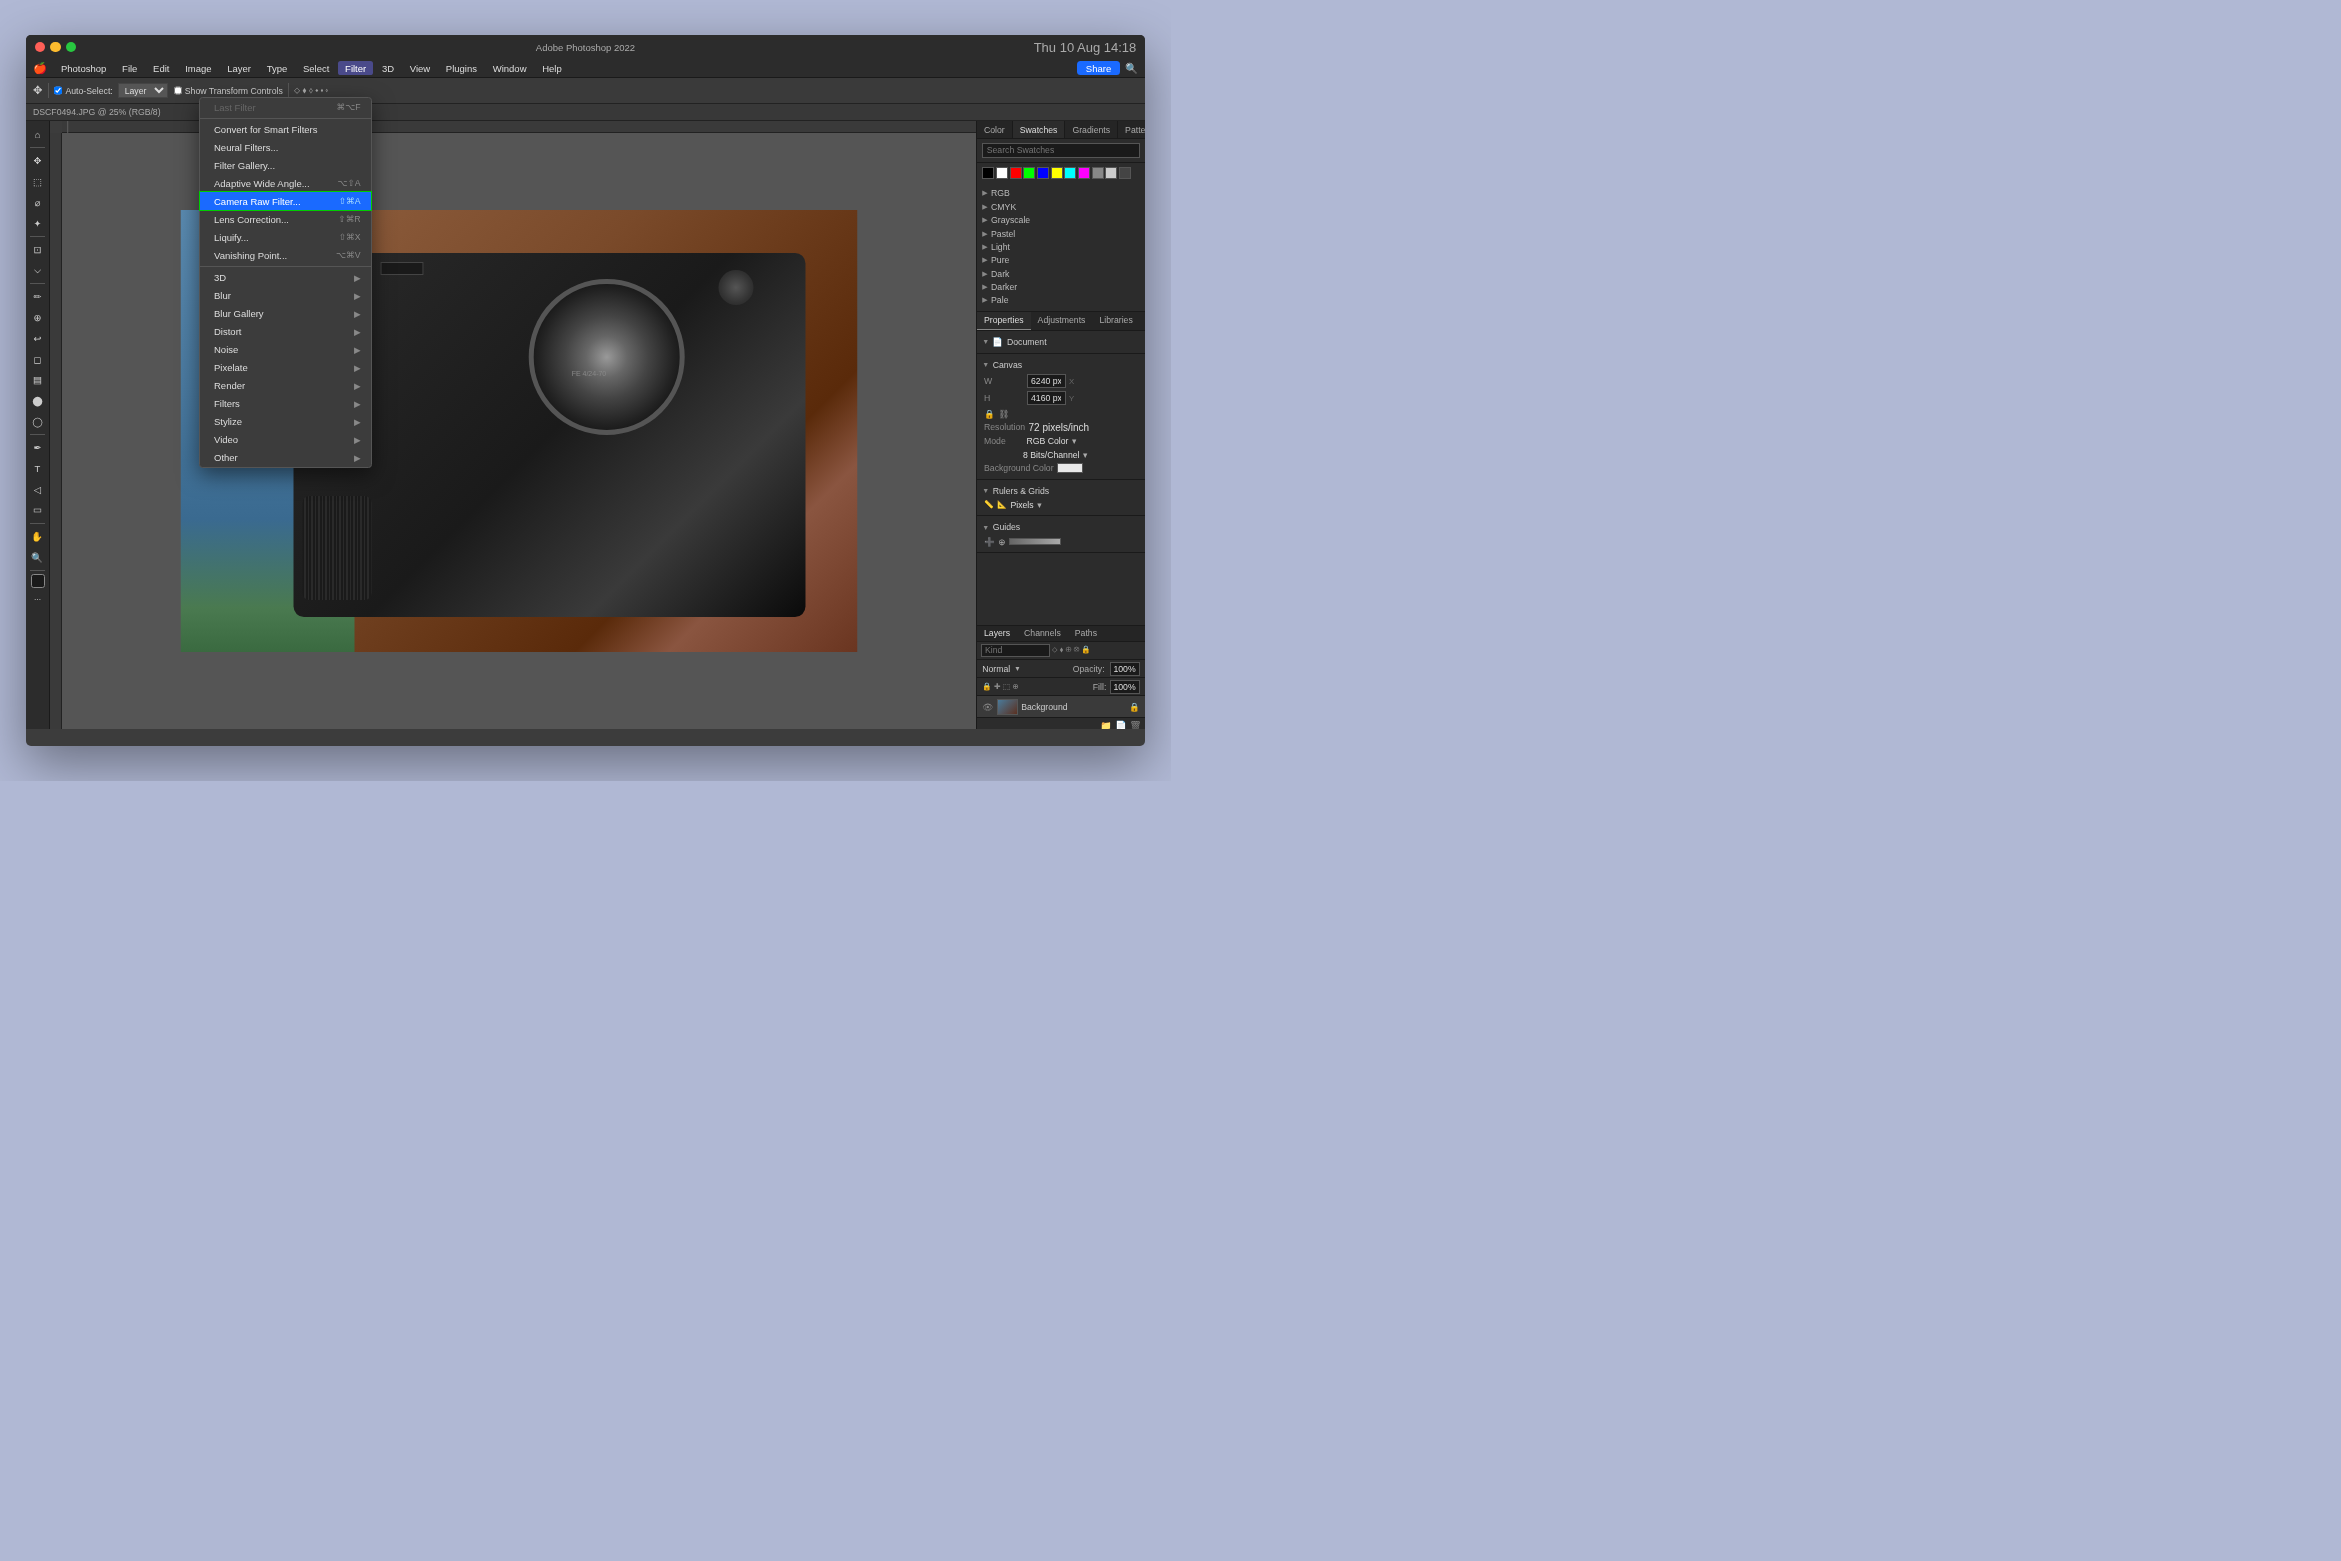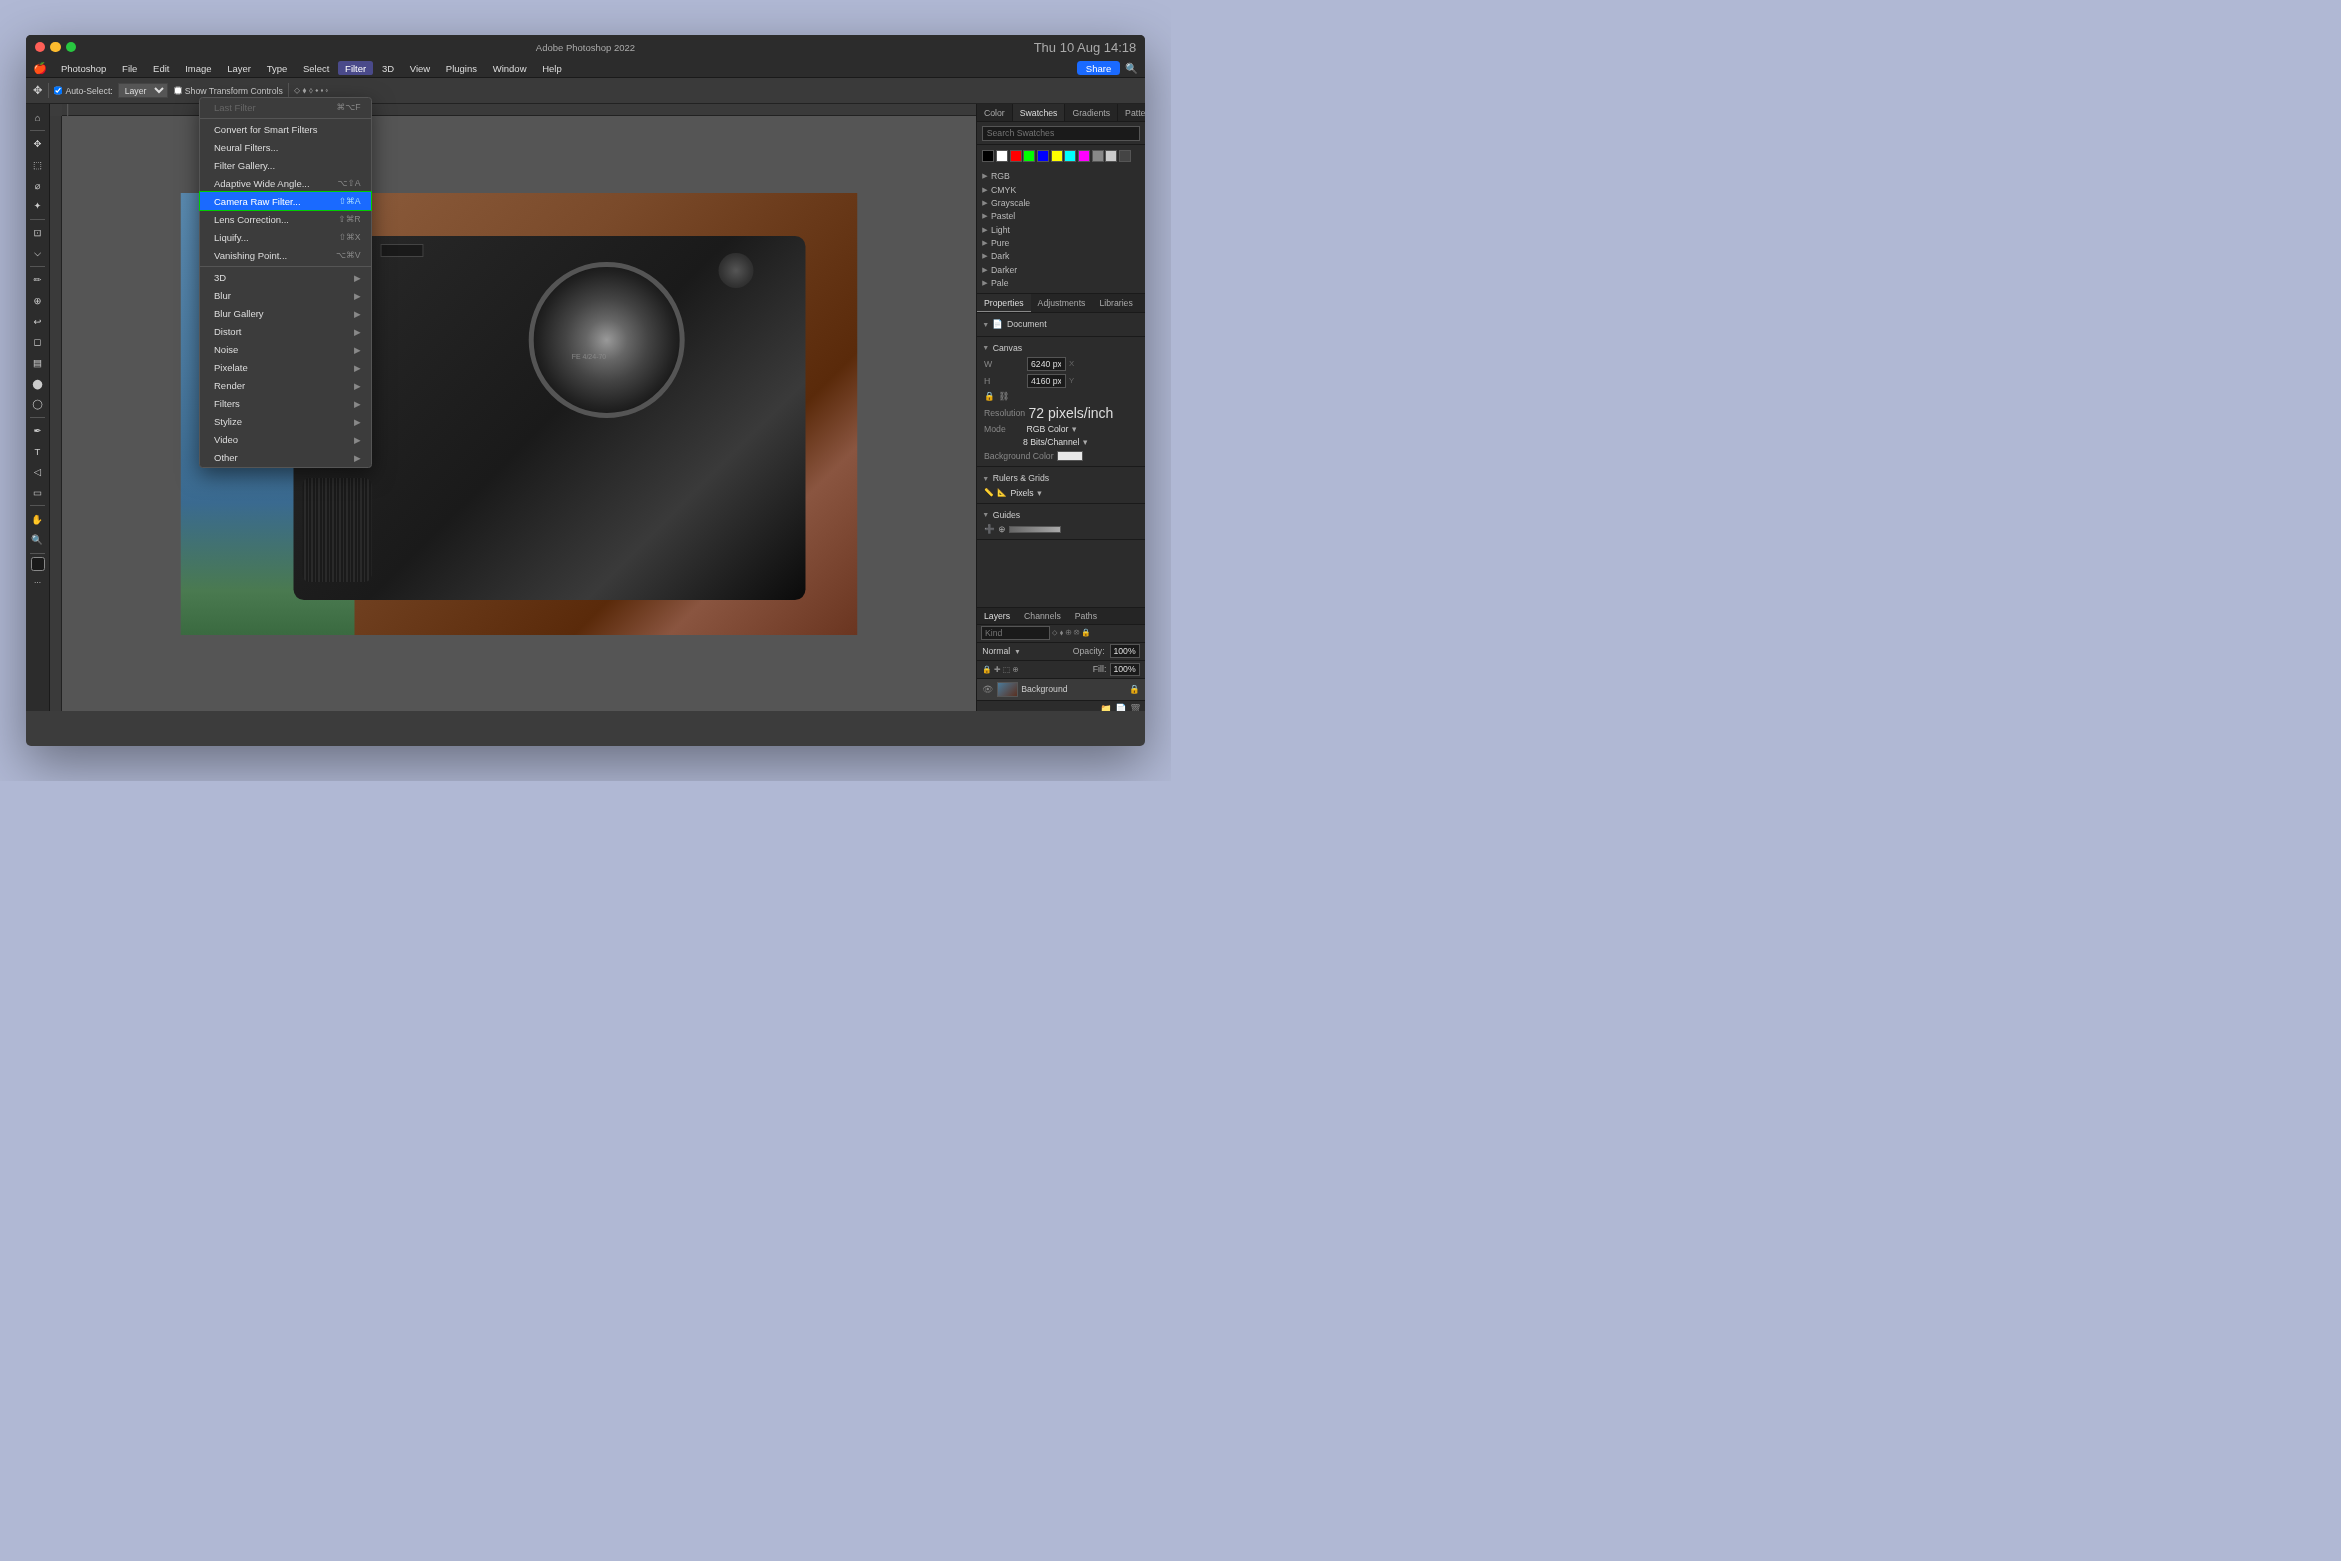--- a/index.html
+++ b/index.html
@@ -470,20 +470,23 @@
       <option>Group</option>
     </select>
     <label style="display:flex;align-items:center;gap:2.6px;">
       <input type="checkbox" style="width: 8.7px; height: 8.7px;">
       <span>Show Transform Controls</span>
     </label>
     <div class="toolbar-separator"></div>
     <span style="color:#aaa;">⬦ ⬧ ⬨ ⬩ ⬪ ⬫</span>
   </div>
 
+  <div class="file-info-bar">
+    <span>DSCF0494.JPG @ 25% (RGB/8)</span>
+  </div>
 
   <div class="main-area">
 
     <div class="left-panel">
       <div class="tool-btn">⌂</div>
       <div class="tool-separator"></div>
       <div class="tool-btn">✥</div>
       <div class="tool-btn">⬚</div>
       <div class="tool-btn">⌀</div>
       <div class="tool-btn">✦</div>
@@ -641,21 +644,21 @@
             <span class="props-label">H</span>
             <input type="text" class="props-input-sm" value="4160 px" style="">
             <span style="font-size:7.8px;color:#666;">Y</span>
           </div>
           <div class="props-row">
             <span style="font-size:8.7px;">🔒</span>
             <span style="font-size:8.7px;">⛓</span>
           </div>
           <div class="props-row">
             <span class="props-label">Resolution</span>
-            <span style="color:#ddd;font-size:14px;">72 pixels/inch</span>
+            <span style="color:#ddd;font-size:10px;">72 pixels/inch</span>
           </div>
           <div class="props-row">
             <span class="props-label">Mode</span>
             <span style="color:#ddd;font-size:8.7px;">RGB Color</span>
             <span style="color:#aaa;">▾</span>
           </div>
           <div class="props-row">
             <span style="color:#ddd;font-size:8.7px;margin-left:39px;">8 Bits/Channel</span>
             <span style="color:#aaa;">▾</span>
           </div>

